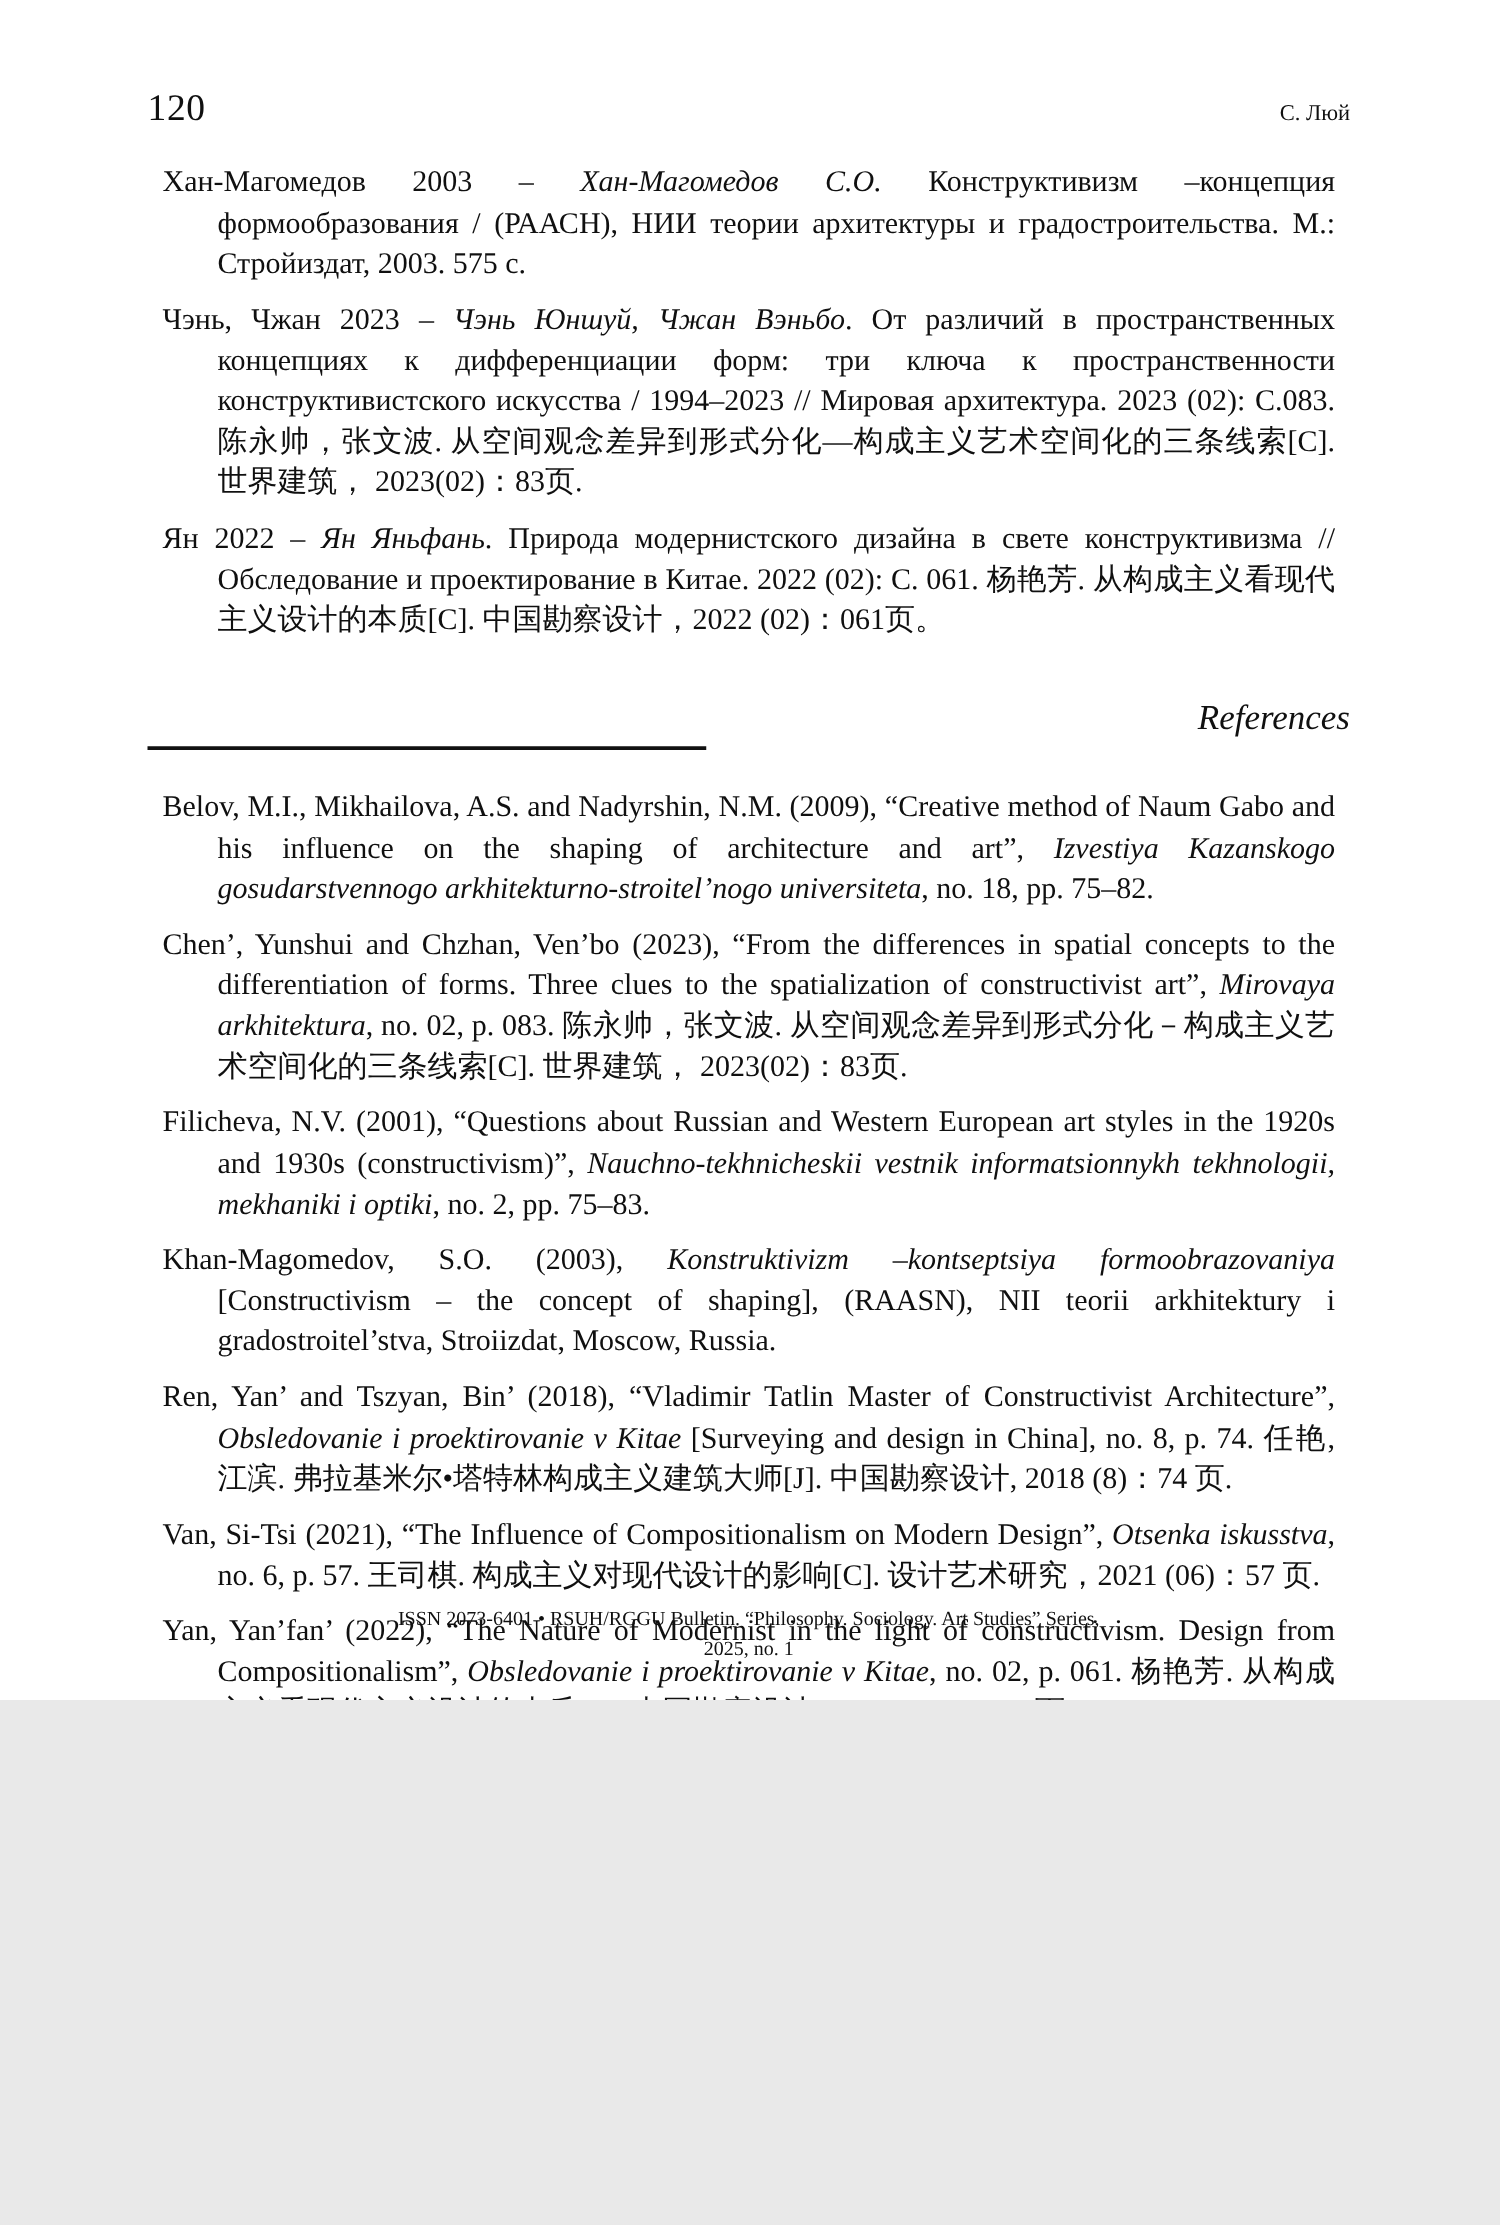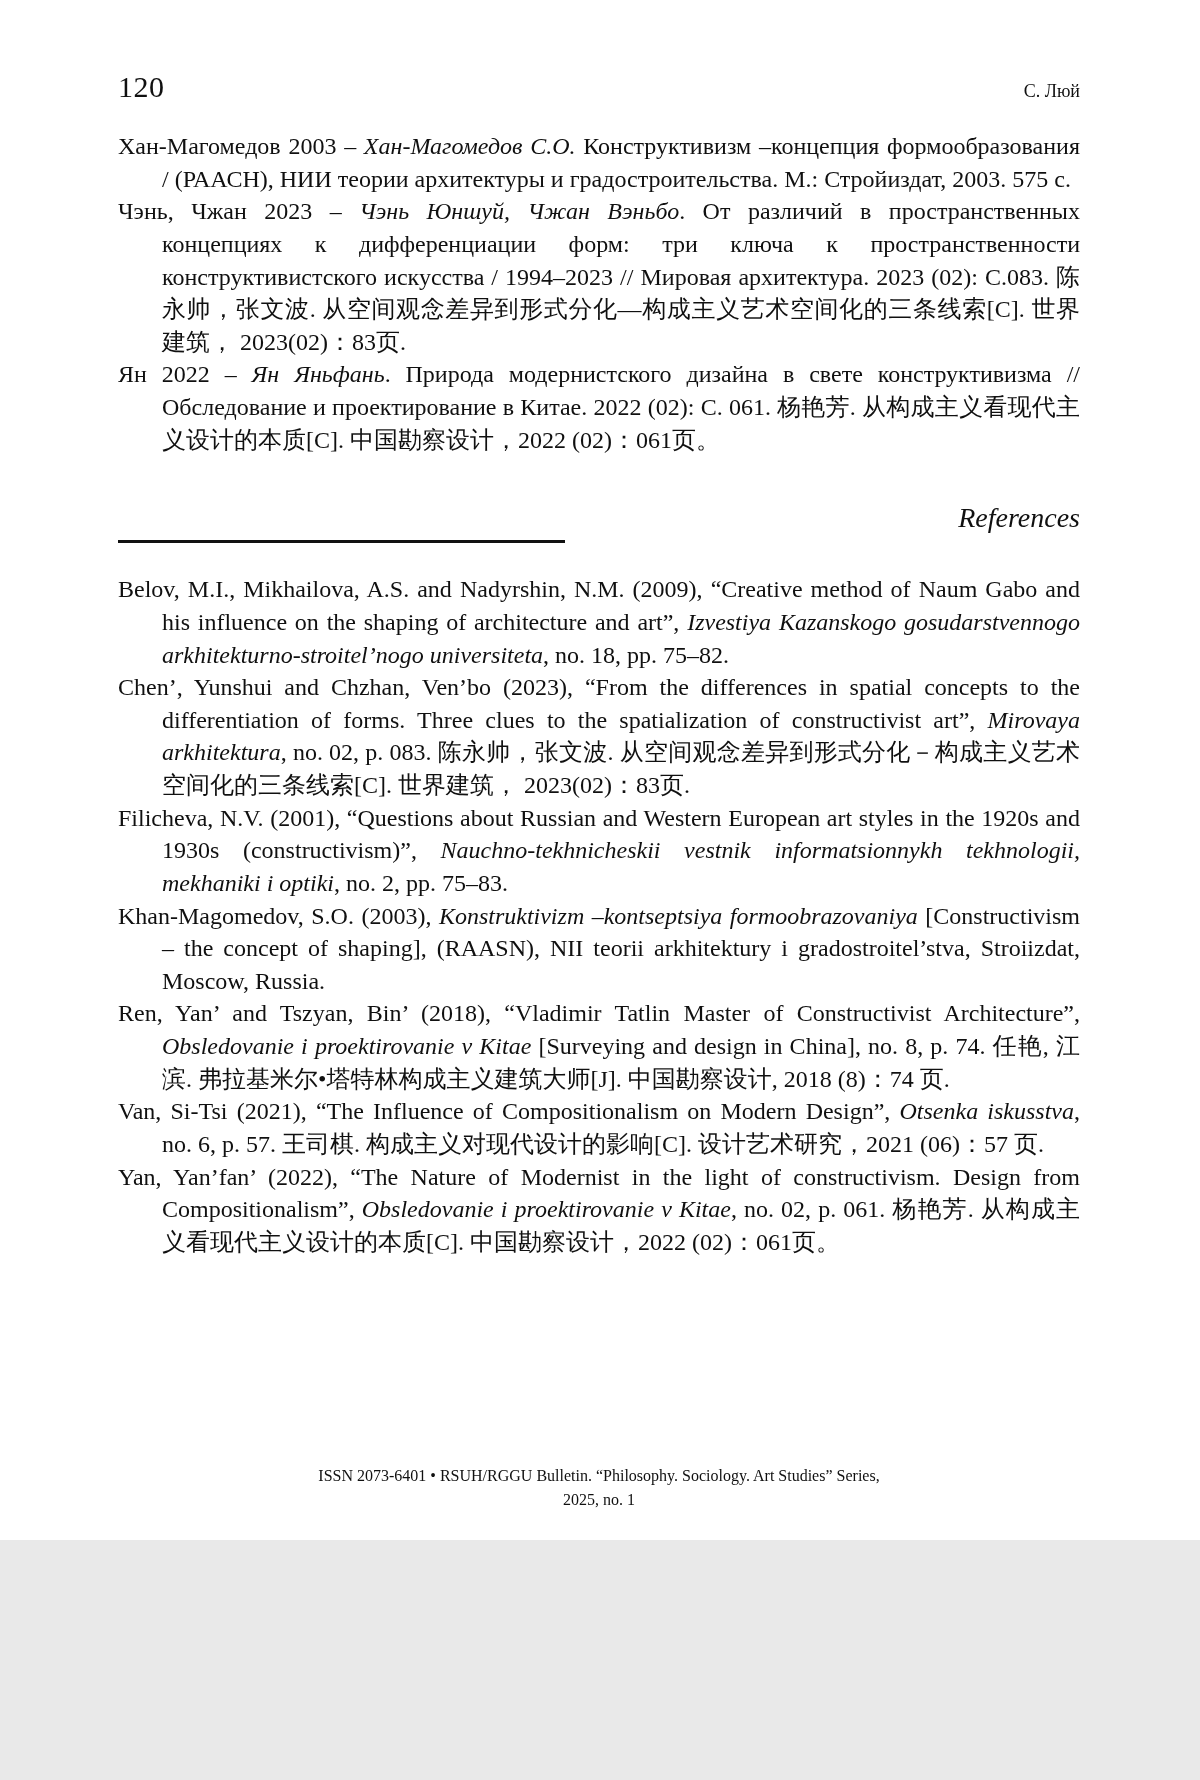--- a/index.html
+++ b/index.html
@@ -1,38 +1,38 @@
 <!DOCTYPE html>
 <html><head>
 <meta charset="utf-8">
 <style>
   html, body { margin: 0; padding: 0; background: #e9e9e9; }
   .page {
     position: relative;
     width: 1200px;
-    height: 1540px;
+    height: 1360px;
     margin: 0 auto;
     background: #ffffff;
     color: #101010;
     font-family: "Liberation Serif", "DejaVu Serif", serif;
     box-sizing: border-box;
     padding: 70px 120px 0 118px;
     overflow: hidden;
   }
   .page-header {
     display: flex;
     justify-content: space-between;
     align-items: baseline;
     margin-bottom: 26px;
   }
   .page-number { font-size: 30px; letter-spacing: 0.5px; }
   .running-head { font-size: 18px; }
   .entries { font-size: 24px; line-height: 1.36; }
   .entry {
-    margin: 0;
+    margin: 12px;
     text-align: justify;
     padding-left: 44px;
     text-indent: -44px;
   }
   .refs-heading {
     font-size: 28px;
     font-style: italic;
     font-weight: normal;
     margin: 46px 0 6px 0;
     text-align: right;

